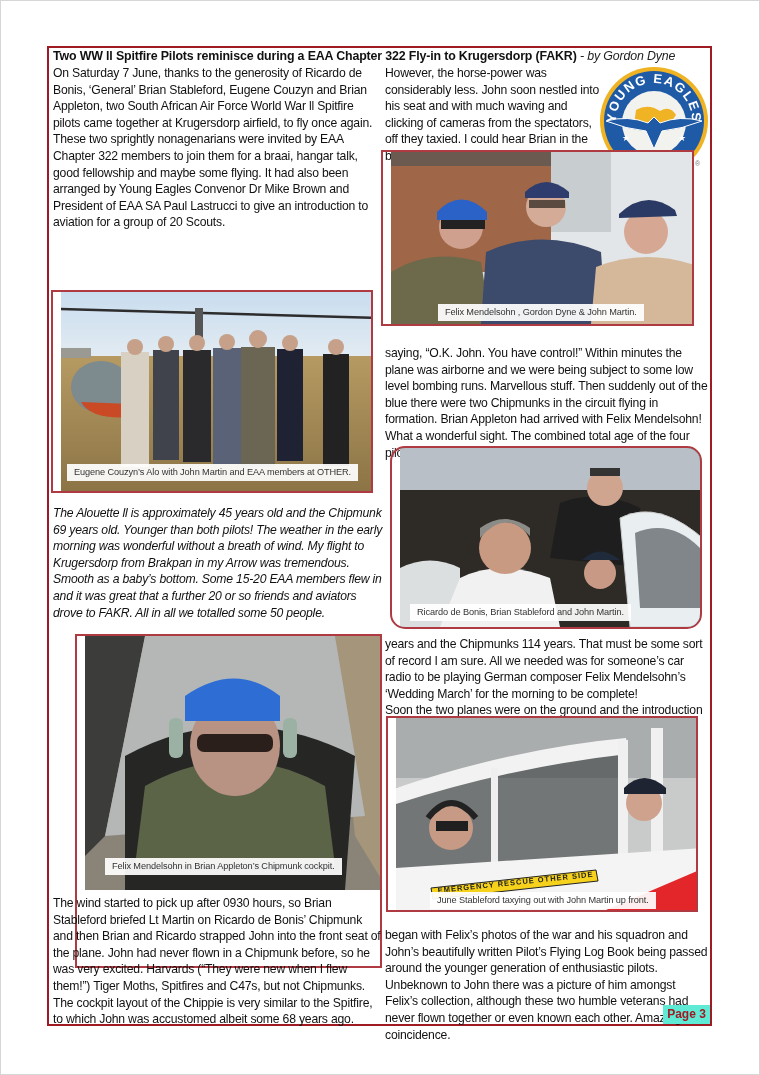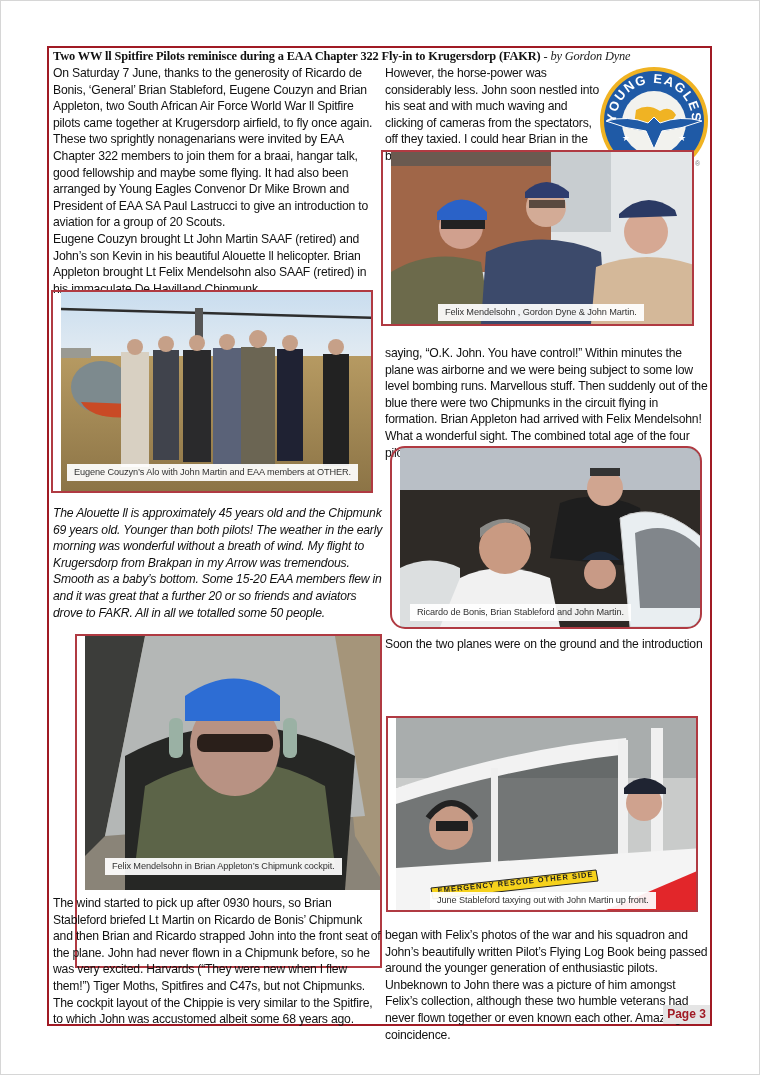--- a/index.html
+++ b/index.html
@@ -10,56 +10,55 @@
   .page-edge {
     position: absolute; left: 0; top: 0; width: 758px; height: 1073px;
     border: 1px solid #d6d6d6;
   }
   .frame {
     position: absolute; left: 47px; top: 46px; width: 665px; height: 980px;
     border: 2px solid #a01a24; box-sizing: border-box; background: #fff;
   }
   .title {
     position: absolute; left: 53px; top: 49px; width: 650px; white-space: nowrap;
-    font-size: 12.4px; font-weight: bold; color: #111; letter-spacing: -0.15px; font-family: Liberation Serif, serif;
+    font-size: 12.4px; font-weight: bold; color: #111; letter-spacing: -0.15px;
   }
   .title .byline { font-weight: normal; font-style: italic; color: #222; }
   .txt {
     position: absolute; font-size: 12.2px; line-height: 16.6px; color: #111;
     letter-spacing: -0.2px;
   }
   .txt p { margin: 0; }
   .photo {
     position: absolute; border: 2px solid #b03a42; box-sizing: border-box; overflow: hidden; padding-left: 8px;
   }
   .caption {
     position: absolute; background: rgba(255,255,255,0.93); color: #333;
     font-size: 9.2px; line-height: 17px; padding: 0 7px; white-space: nowrap;
     letter-spacing: -0.1px;
   }
   .page-num {
     position: absolute; left: 663px; top: 1005px; width: 47px; height: 19px;
-    background: #e5e5e5; color: #a01a24; font-weight: bold; font-size: 12px;
+    background: #5eead4; color: #a01a24; font-weight: bold; font-size: 12px;
     line-height: 19px; text-align: center;
   }
   .logo { position: absolute; left: 598px; top: 65px; width: 112px; height: 112px; }
   .logo-reg { position: absolute; left: 695px; top: 160px; font-size: 7px; color: #777; }
   svg { display: block; }
 </style>
 </head>
 <body>
 
 <div class="page-edge"></div>
 <div class="frame"></div>
 
 <div class="title"><span>Two WW ll Spitfire Pilots reminisce during a EAA Chapter 322 Fly-in to Krugersdorp (FAKR)</span><span class="byline"> - by Gordon Dyne</span></div>
 
 <div class="txt" style="left:53px; top:65px; width:330px;">
   <p>On Saturday 7 June, thanks to the generosity of Ricardo de Bonis, ‘General’ Brian Stableford, Eugene Couzyn and Brian Appleton, two South African Air Force World War ll Spitfire pilots came together at Krugersdorp airfield, to fly once again. These two sprightly nonagenarians were invited by EAA Chapter 322 members to join them for a braai, hangar talk, good fellowship and maybe some flying. It had also been arranged by Young Eagles Convenor Dr Mike Brown and President of EAA SA Paul Lastrucci to give an introduction to aviation for a group of 20 Scouts.</p>
-  <p>Eugene Couzyn brought Lt John Martin SAAF (retired) and John’s son Kevin in his beautiful Alouette ll helicopter. Brian Appleton brought Lt Felix Mendelsohn also SAAF (retired) in his immaculate De Havilland Chipmunk.</p>
 </div>
 
 <div class="photo" style="left:51px; top:290px; width:322px; height:203px;">
   <svg width="318" height="199" viewBox="0 0 318 199">
     <defs>
       <linearGradient id="sky1" x1="0" y1="0" x2="0" y2="1">
           <stop offset="0" stop-color="#c9ddef"></stop>
           <stop offset="1" stop-color="#e4ecf2"></stop>
         </linearGradient>
       <linearGradient id="grass1" x1="0" y1="0" x2="0" y2="1">
@@ -177,20 +176,21 @@
     <rect x="190" y="20" width="30" height="8" fill="#333"></rect>
     <circle cx="200" cy="125" r="16" fill="#c89a86"></circle>
     <path d="M182 112 Q200 95 220 112 Z" fill="#1f2a3a"></path>
     <path d="M230 179 L220 70 Q260 50 308 95 L308 179 Z" fill="#e9eef1" stroke="#ccc"></path>
     <path d="M240 160 L235 85 Q270 70 300 100 L300 160 Z" fill="#545a60" opacity="0.7"></path>
   </svg>
   <div class="caption" style="left:18px; top:156px;">Ricardo de Bonis, Brian Stableford and John Martin.</div>
 </div>
 
 <div class="txt" style="left:385px; top:636px; width:325px;">
+  <p>years and the Chipmunks 114 years. That must be some sort of record I am sure. All we needed was for someone’s car radio to be playing German composer Felix Mendelsohn’s ‘Wedding March’ for the morning to be complete!</p>
   <p>Soon the two planes were on the ground and the introduction</p>
 </div>
 
 <div class="photo" style="left:386px; top:716px; width:312px; height:196px;">
   <svg width="308" height="192" viewBox="0 0 308 192">
     <rect width="308" height="192" fill="#c9cbca"></rect>
     <rect width="308" height="60" fill="#a9adad"></rect>
     <path d="M0 70 L110 40 L230 25 L230 150 L0 165 Z" fill="#3a3e3e" opacity="0.6"></path>
     <path d="M0 70 Q120 30 230 20 L232 36 Q120 48 0 86 Z" fill="#f2f2f2"></path>
     <rect x="95" y="50" width="7" height="100" fill="#efefef"></rect>

